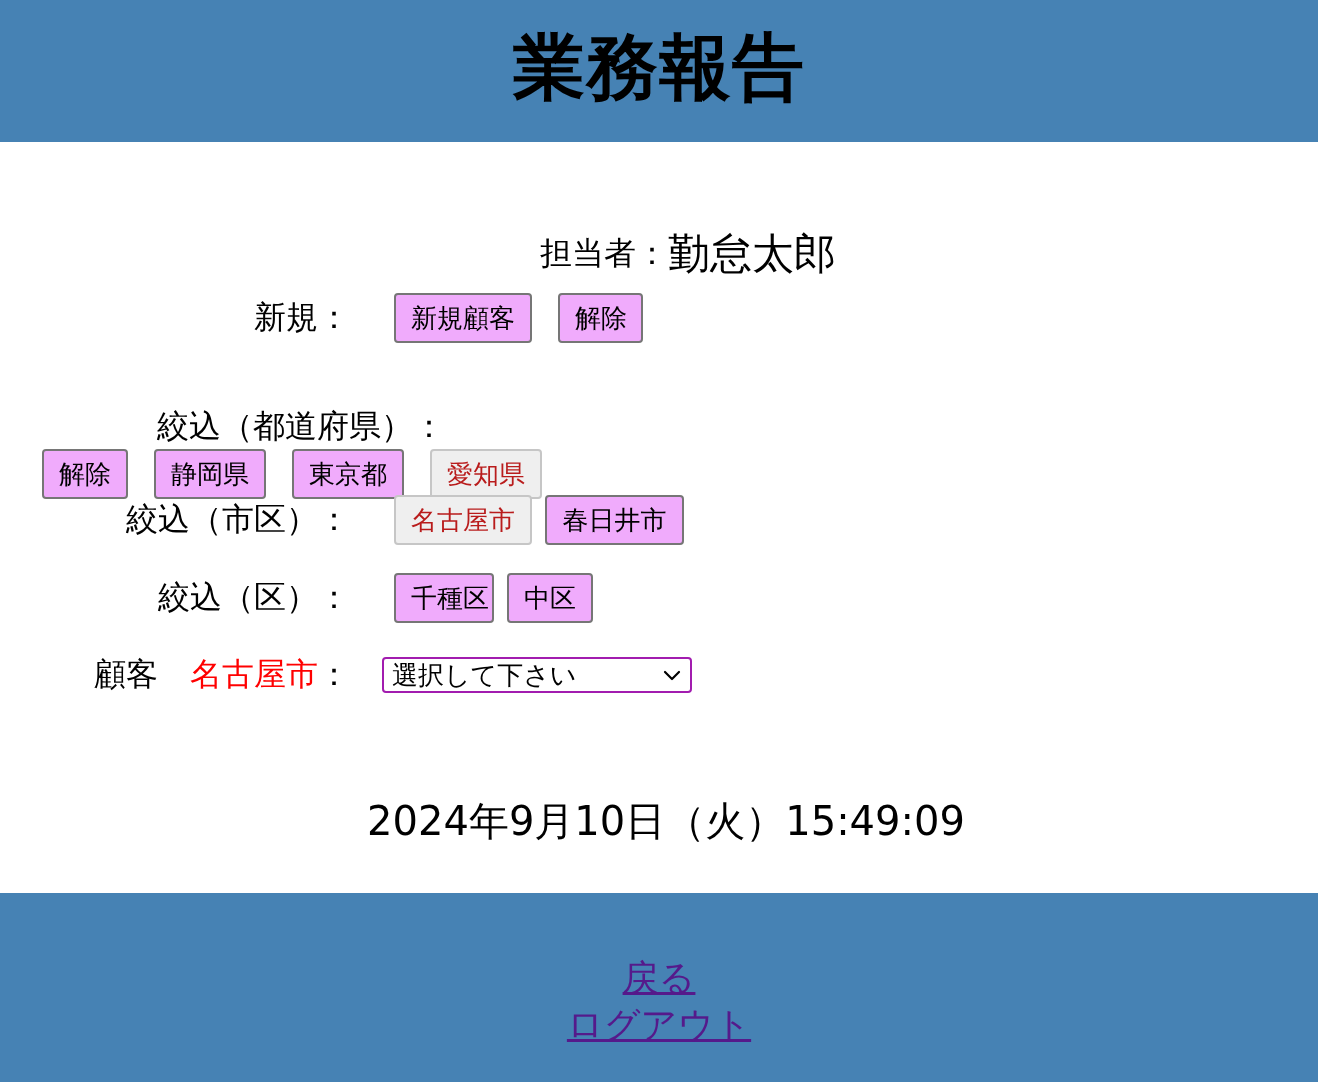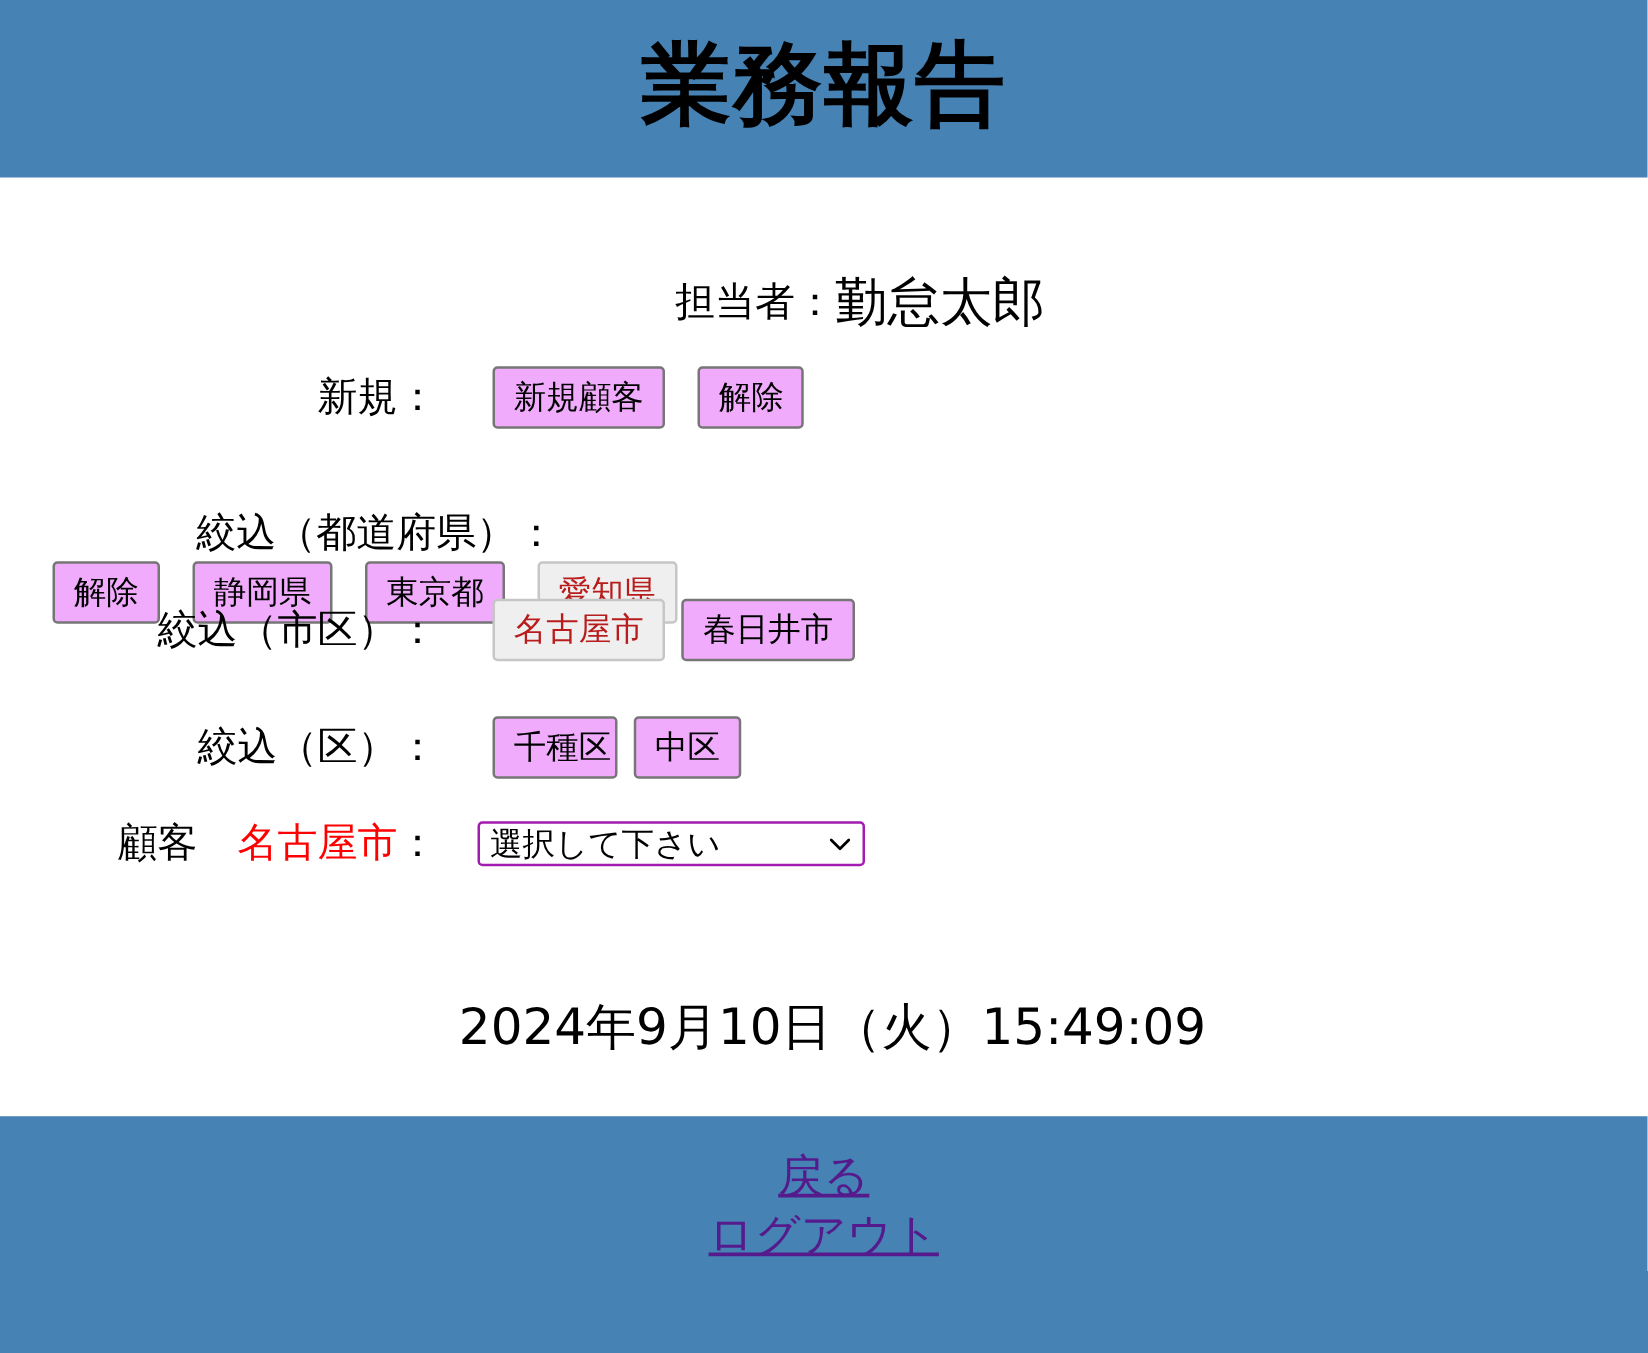--- a/index.html
+++ b/index.html
@@ -32,21 +32,21 @@
       margin-top: -8px;
     }
     .main {
       position: absolute;
       left: 0; top: 142px;
       width: 1318px;
       height: 751px;
     }
     .person {
       position: absolute;
-      left: 0; top: 72px;
+      left: 0; top: 84px;
       width: 1318px;
       text-align: center;
       padding-left: 58px;
     }
     .person .lbl { font-size: 32px; vertical-align: middle; }
     .person .name { font-size: 42px; vertical-align: middle; }
     .row {
       position: absolute;
       left: 0;
       display: flex;
@@ -123,21 +123,21 @@
       background: #4682b4;
       text-align: center;
     }
     .footer a {
       display: block;
       font-size: 36px;
       color: #551a8b;
       text-decoration: underline;
       line-height: 1.3;
     }
-    .footer .back { margin-top: 26px; }
+    .footer .back { margin-top: 62px; }
   </style>
 </head>
 <body>
 
 <div class="header">
   <h1>業務報告</h1>
 </div>
 
 <div class="main">
 
@@ -156,21 +156,21 @@
   <div class="row" style="top:263px;flex-direction:column;">
     <div class="label">絞込（都道府県）：</div>
     <div class="btns">
       <button class="btn" style="width:86px;">解除</button>
       <button class="btn gap-lg" style="width:112px;">静岡県</button>
       <button class="btn gap-lg" style="width:112px;">東京都</button>
       <button class="btn gap-lg active" style="width:112px;">愛知県</button>
     </div>
   </div>
 
-  <div class="row" style="top:336px;">
+  <div class="row" style="top:352px;">
     <div class="label">絞込（市区）：</div>
     <div class="btns">
       <button class="btn active" style="width:138px;">名古屋市</button>
       <button class="btn gap-sm" style="width:139px;">春日井市</button>
     </div>
   </div>
 
   <div class="row" style="top:430px;">
     <div class="label">絞込（区）：</div>
     <div class="btns">

